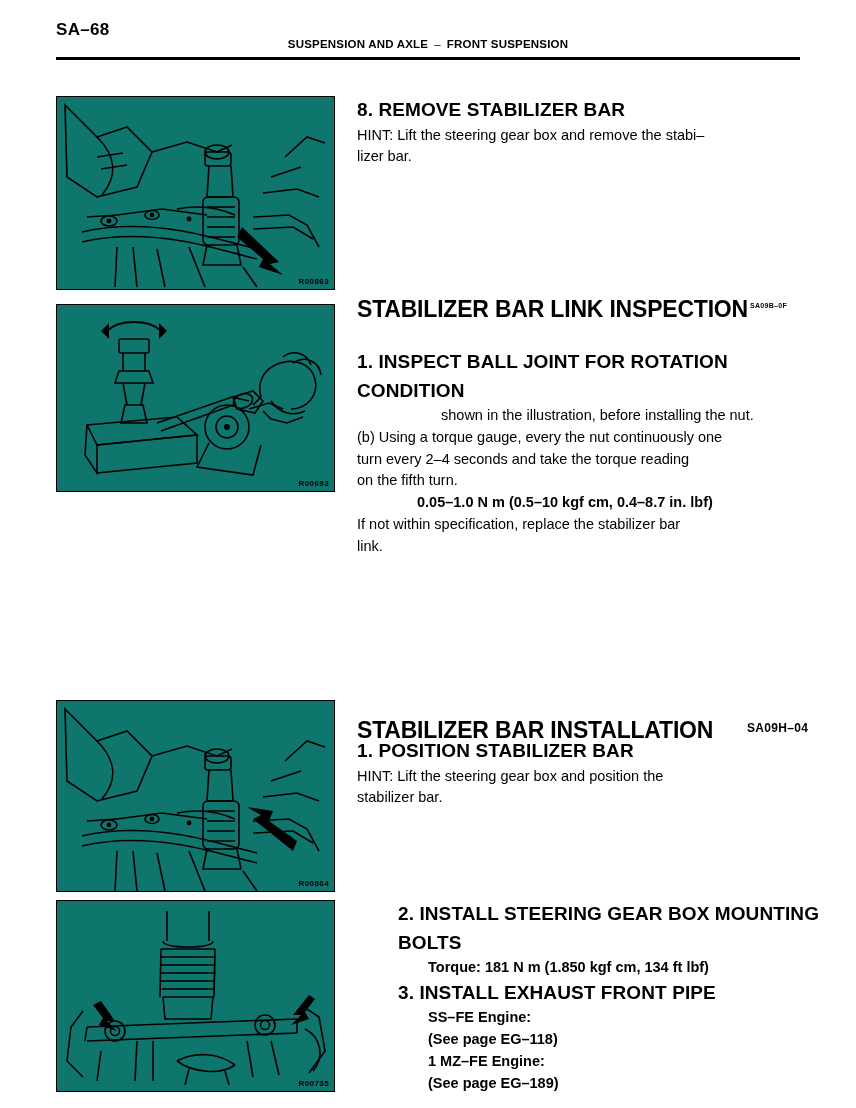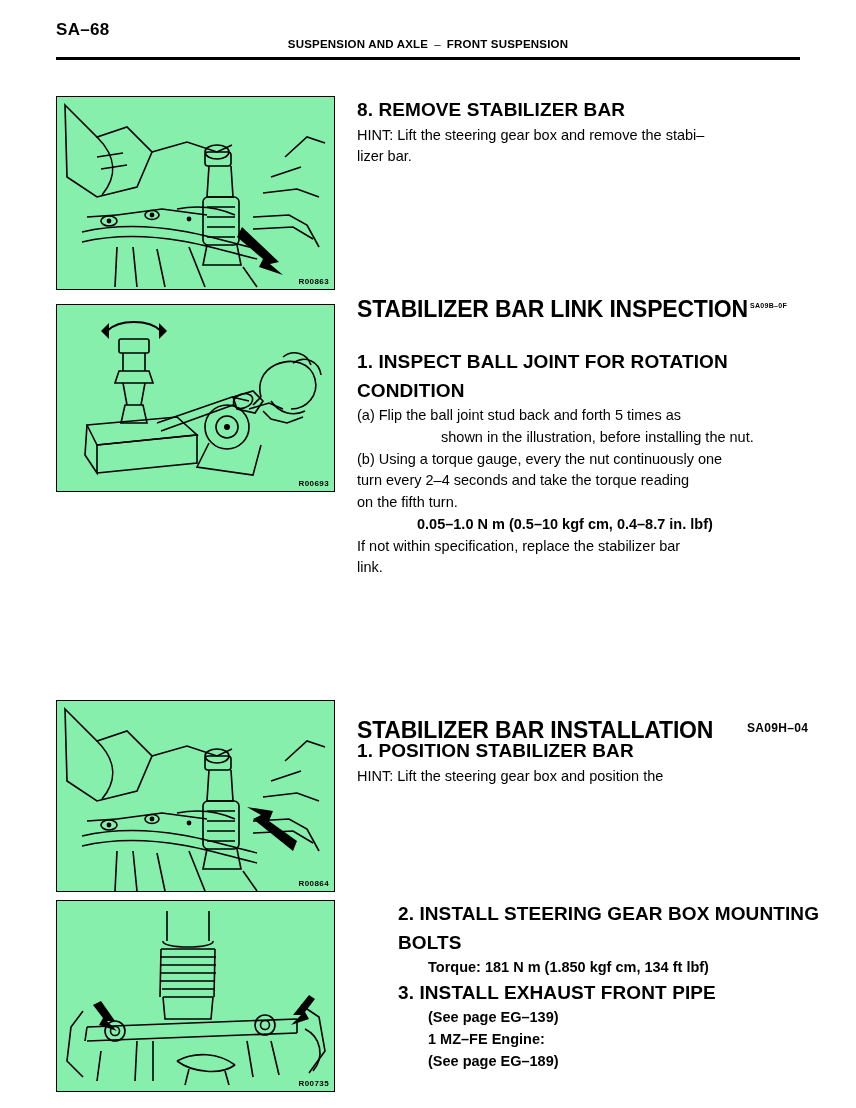--- a/index.html
+++ b/index.html
@@ -50,21 +50,21 @@
     top: 57px;
     width: 744px;
     height: 3px;
     background: #000;
   }
 
   
   .figure {
     position: absolute;
     border: 1.5px solid #000;
-    background: #86efac;
+    background: #0f766e;
     overflow: hidden;
   }
   .fig-code {
     position: absolute;
     right: 5px;
     bottom: 3px;
     font-size: 8px;
     font-weight: bold;
     letter-spacing: 0.4px;
     font-family: "Liberation Sans", sans-serif;
@@ -308,44 +308,45 @@
   </div>
 
   <div class="col" id="blk2">
     <div class="section-title">
       <span>STABILIZER BAR LINK INSPECTION</span><span class="section-code">SA09B–0F</span>
     </div>
   </div>
 
   <div class="col" id="blk3">
     <div class="t-step">1. INSPECT BALL JOINT FOR ROTATION CONDITION</div>
-    <div class="t-body">(a) Flip the ball joint stud back and forth 5 times as</div>
     <div class="t-body indent3">shown in the illustration, before installing the nut.</div>
     <div class="t-body">(b) Using a torque gauge, every the nut continuously one</div>
     <div class="t-body">turn every 2–4 seconds and take the torque reading</div>
     <div class="t-body">on the fifth turn.</div>
     <div class="t-bold indent2">0.05–1.0 N m (0.5–10 kgf cm, 0.4–8.7 in. lbf)</div>
     <div class="t-body">If not within specification, replace the stabilizer bar</div>
     <div class="t-body">link.</div>
   </div>
 
   <div class="col" id="blk4">
     <div class="section-title">
       <span>STABILIZER BAR INSTALLATION</span>
       <span class="section-code-far" style="left:390px; top:4px;">SA09H–04</span>
     </div>
   </div>
 
   <div class="col" id="blk5">
     <div class="t-step">1. POSITION STABILIZER BAR</div>
     <div class="t-body">HINT: Lift the steering gear box and position the</div>
+    <div class="t-body">stabilizer bar.</div>
   </div>
 
   <div class="col" id="blk6">
     <div class="t-step">2. INSTALL STEERING GEAR BOX MOUNTING BOLTS</div>
     <div class="t-bold indent1">Torque: 181 N m (1.850 kgf cm, 134 ft lbf)</div>
     <div class="t-step">3. INSTALL EXHAUST FRONT PIPE</div>
-    <div class="t-bold indent1">(See page EG–139)</div>
+    <div class="t-bold indent1">SS–FE Engine:</div>
+    <div class="t-bold indent1">(See page EG–118)</div>
     <div class="t-bold indent1">1 MZ–FE Engine:</div>
     <div class="t-bold indent1">(See page EG–189)</div>
   </div>
 
 </div>
 
 </body></html>

